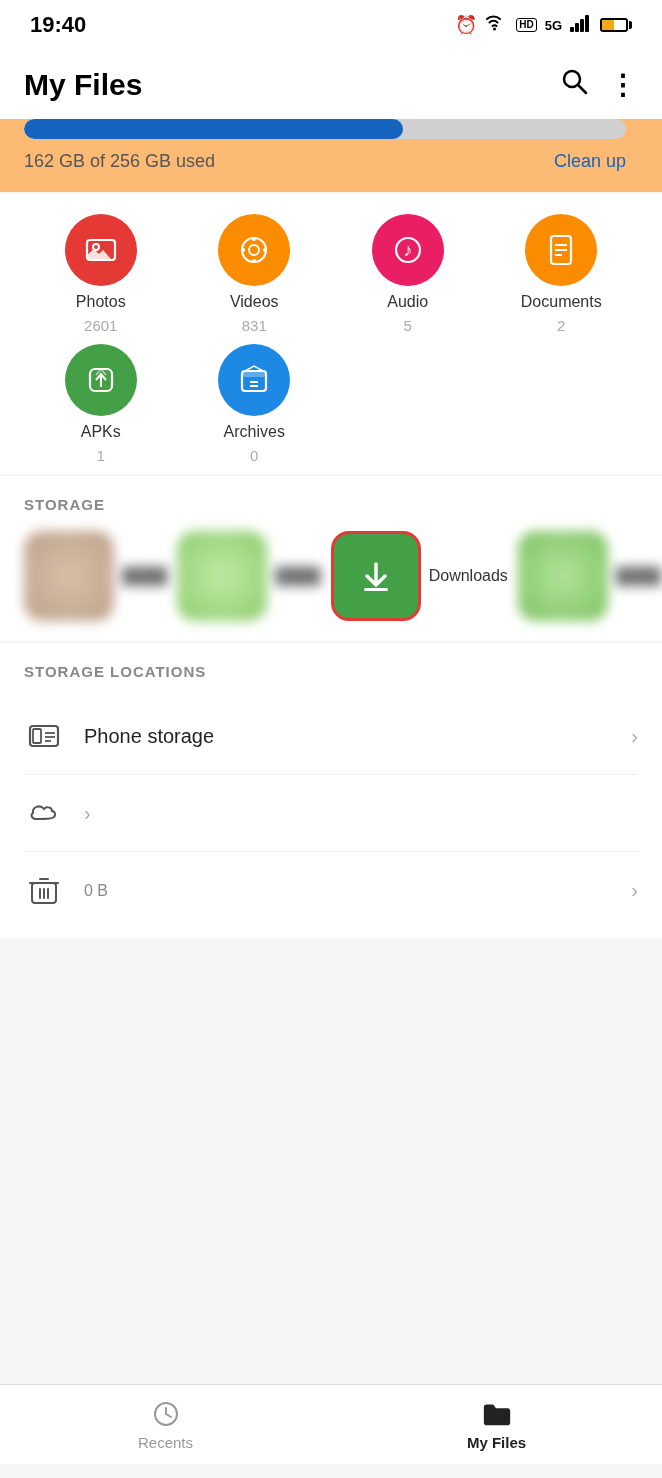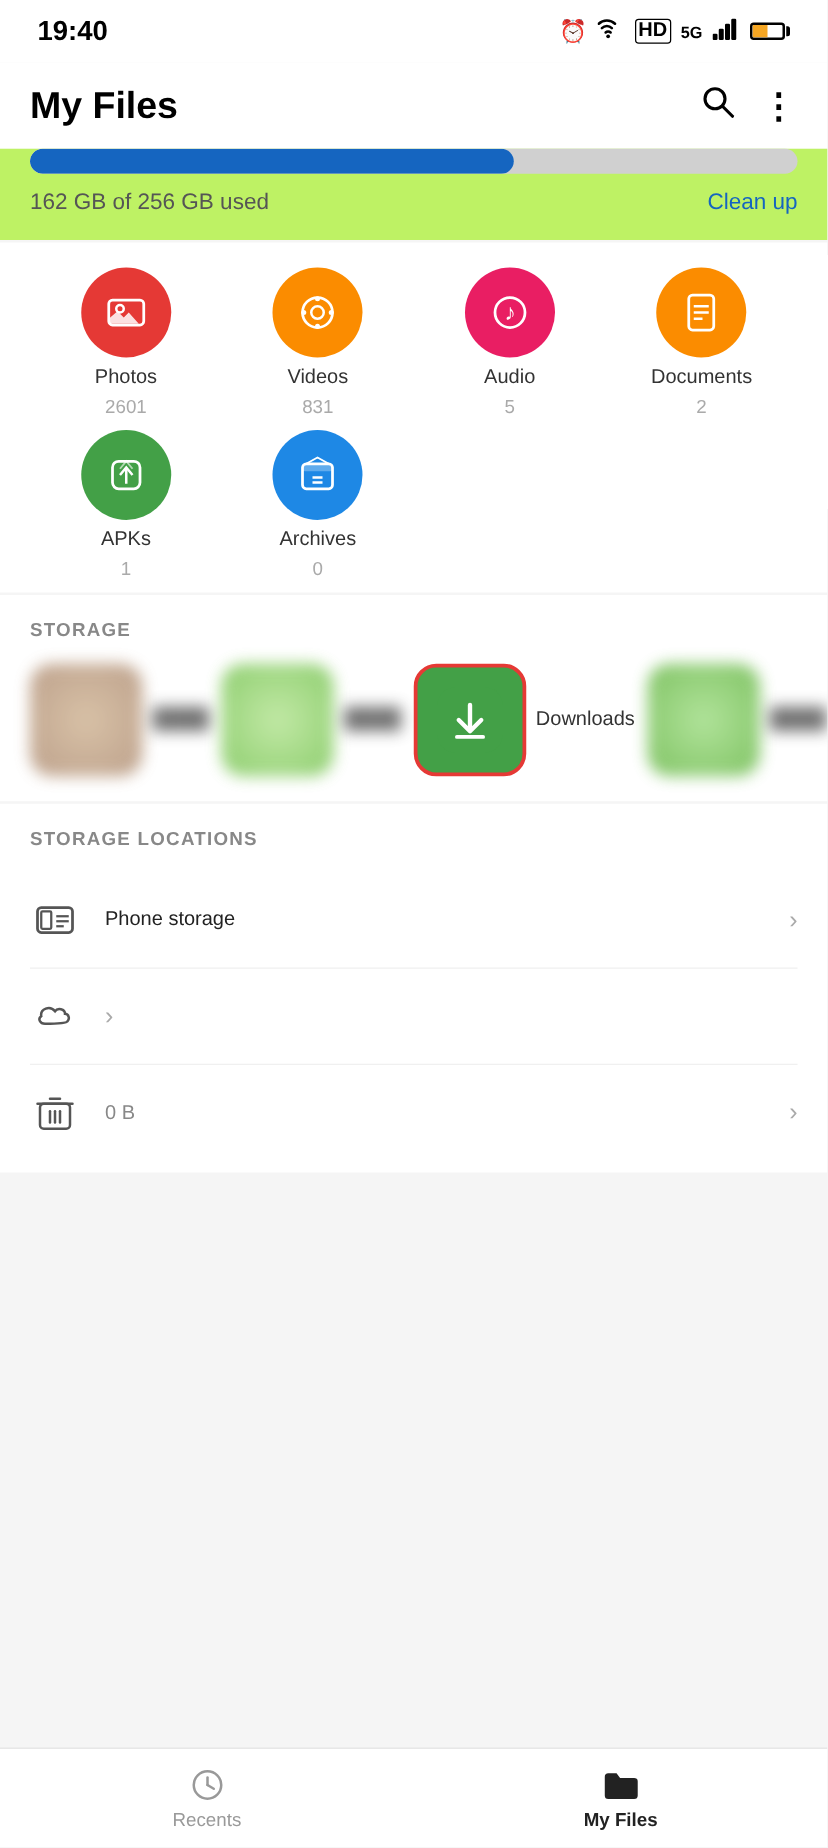--- a/index.html
+++ b/index.html
@@ -83,22 +83,22 @@
       gap: 20px;
     }
     .header-icon {
       font-size: 28px;
       color: #000;
       cursor: pointer;
     }
 
     
     .storage-section {
-      background: #bef264;
-      padding: 0 24px 20px 24px;
+      background: #fdba74;
+      padding: 0 36px 20px 24px;
     }
     .storage-bar-bg {
       width: 100%;
       height: 20px;
       background: #d0d0d0;
       border-radius: 10px;
       overflow: hidden;
       margin-bottom: 12px;
     }
     .storage-bar-fill {
@@ -243,37 +243,37 @@
       margin-right: 20px;
     }
     .storage-item-icon svg {
       width: 32px;
       height: 32px;
     }
     .storage-item-info {
       flex: 1;
     }
     .storage-item-name {
-      font-size: 16px;
+      font-size: 20px;
       color: #222;
     }
     .storage-item-sub {
       font-size: 16px;
       color: #888;
       margin-top: 2px;
     }
     .chevron {
       color: #aaa;
       font-size: 20px;
     }
 
     
     .bottom-nav {
       position: absolute;
-      bottom: 0;
+      bottom: 14px;
       left: 0;
       right: 0;
       background: #fff;
       height: 80px;
       display: flex;
       align-items: center;
       justify-content: space-around;
       border-top: 1px solid #e0e0e0;
     }
     .nav-item {
@@ -313,21 +313,21 @@
 
     <span>
       <svg width="22" height="18" viewBox="0 0 22 18" fill="none">
         <path d="M1 5C4.5 1.5 10.5 1.5 14 5" stroke="#000" stroke-width="2" stroke-linecap="round"></path>
         <path d="M3.5 8.5C5.8 6.2 9.2 6.2 11.5 8.5" stroke="#000" stroke-width="2" stroke-linecap="round"></path>
         <path d="M6.5 12C7.6 10.9 9.4 10.9 10.5 12" stroke="#000" stroke-width="2" stroke-linecap="round"></path>
         <circle cx="8.5" cy="15" r="1.5" fill="#000"></circle>
       </svg>
     </span>
 
-    <span style="font-size:16px;font-weight:700;border:1.5px solid #000;border-radius:3px;padding:1px 2px;line-height:1;">HD</span>
+    <span style="font-size:10px;font-weight:700;border:1.5px solid #000;border-radius:3px;padding:1px 2px;line-height:1;">HD</span>
 
     <span style="font-size:13px;font-weight:700;">5G</span>
 
     <span>
       <svg width="22" height="18" viewBox="0 0 22 18">
         <rect x="0" y="13" width="4" height="5" fill="#000" rx="1"></rect>
         <rect x="5" y="9" width="4" height="9" fill="#000" rx="1"></rect>
         <rect x="10" y="5" width="4" height="13" fill="#000" rx="1"></rect>
         <rect x="15" y="1" width="4" height="17" fill="#000" rx="1"></rect>
       </svg>

